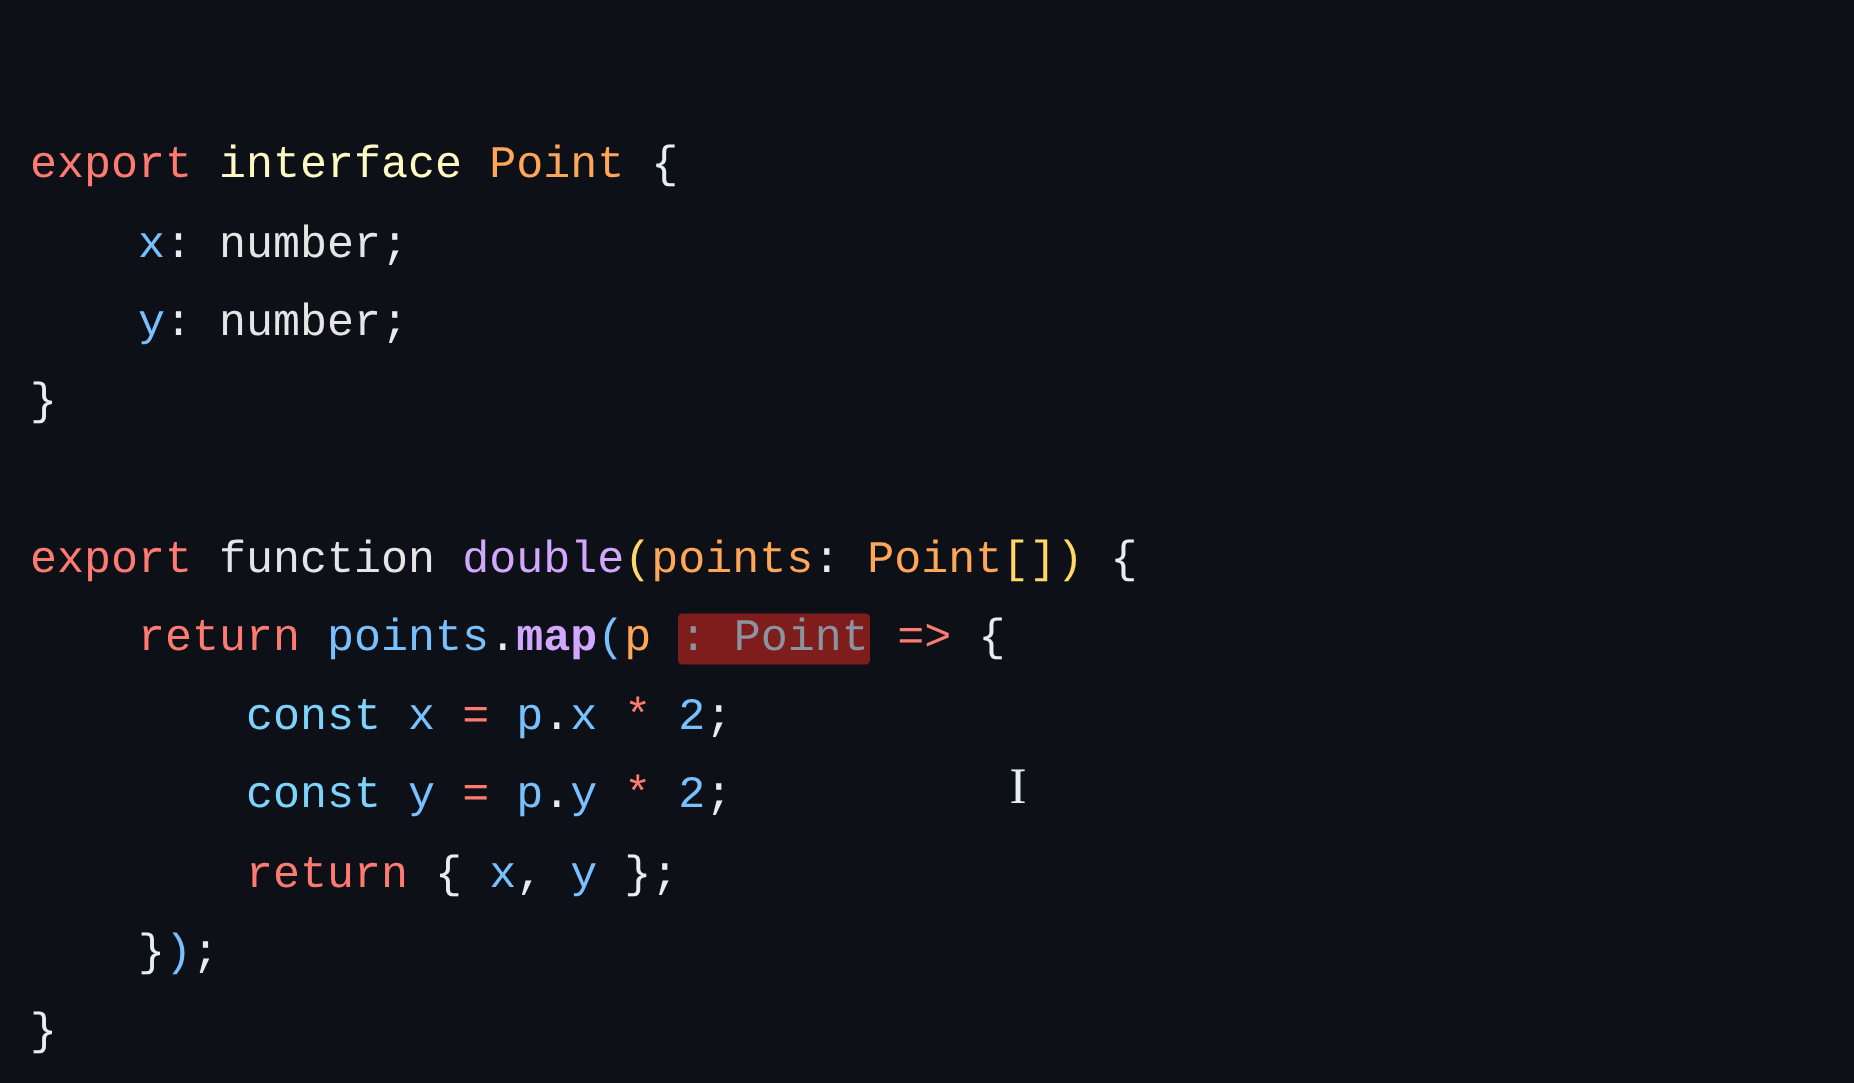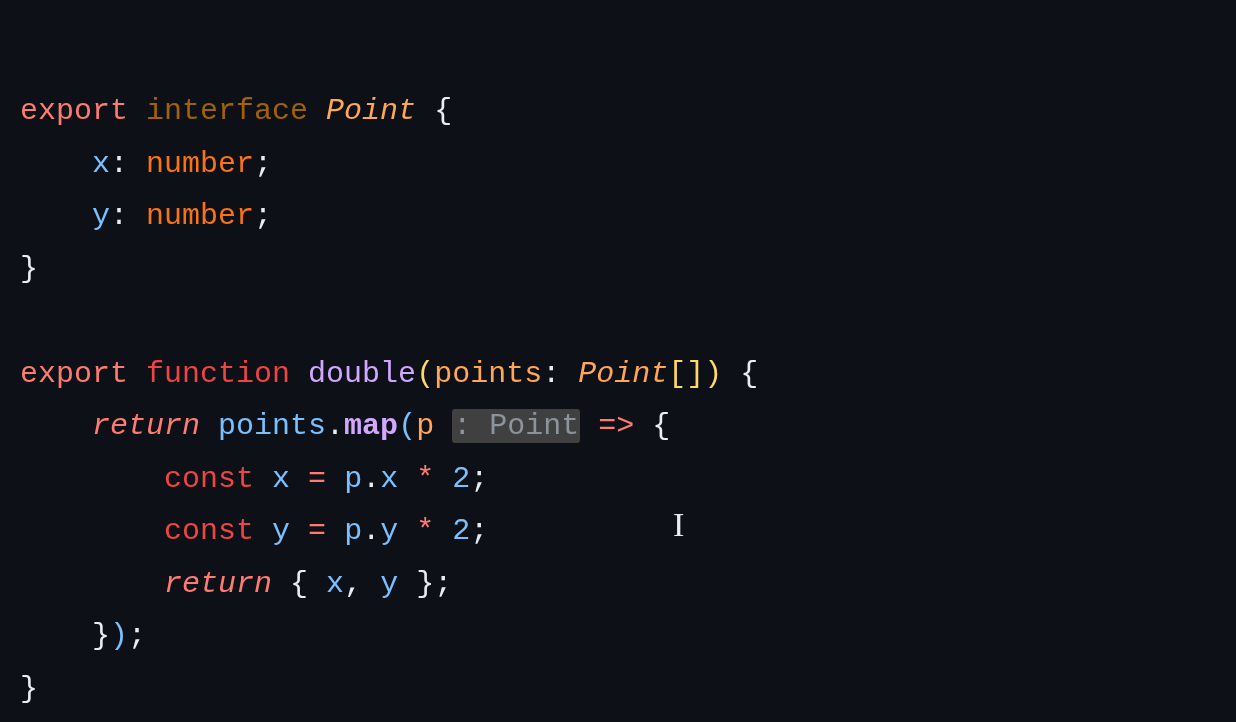--- a/index.html
+++ b/index.html
@@ -22,44 +22,44 @@
     pre {
       white-space: pre;
       font-family: inherit;
     }
     .line {
       display: block;
       height: 1.75em;
     }
     
     .kw-export { color: #ff7b72; text-align: right; }
-    .kw-interface { color: #a16207; }
-    .kw-function { color: #ef4444; }
-    .kw-return { color: #ff7b72; font-style: italic; }
-    .kw-const { color: #ef4444; }
-    .type-name { color: #ffa657; font-style: italic; }
+    .kw-interface { color: #fef9c3; }
+    .kw-function { color: #e5e5e5; }
+    .kw-return { color: #ff7b72; }
+    .kw-const { color: #7dd3fc; }
+    .type-name { color: #ffa657; }
     .func-name { color: #d2a8ff; text-align: center; }
     .method-name { color: #d2a8ff; font-weight: bold; }
     .param { color: #ffa657; }
     .prop { color: #79c0ff; }
     .var { color: #79c0ff; }
     .var-local { color: #79c0ff; }
-    .type-kw { color: #f97316; }
+    .type-kw { color: #e5e5e5; }
     .num { color: #79c0ff; }
     .punct { color: #e6edf3; }
     .brace { color: #e6edf3; }
     .paren { color: #ffd866; }
     .paren-blue { color: #79c0ff; }
     .bracket { color: #ffd866; }
     .op { color: #ff7b72; }
     .arrow { color: #ff7b72; }
     .dot { color: #e6edf3; }
     .semi { color: #e6edf3; }
     .inlay-hint {
-      background-color: #404040;
+      background-color: #7f1d1d;
       color: #8b949e;
       border-radius: 3px;
       padding: 0 1px;
     }
     .text-cursor-ibeam {
       position: absolute;
       font-family: serif;
       font-size: 34px;
       color: #e6edf3;
       left: 673px;

